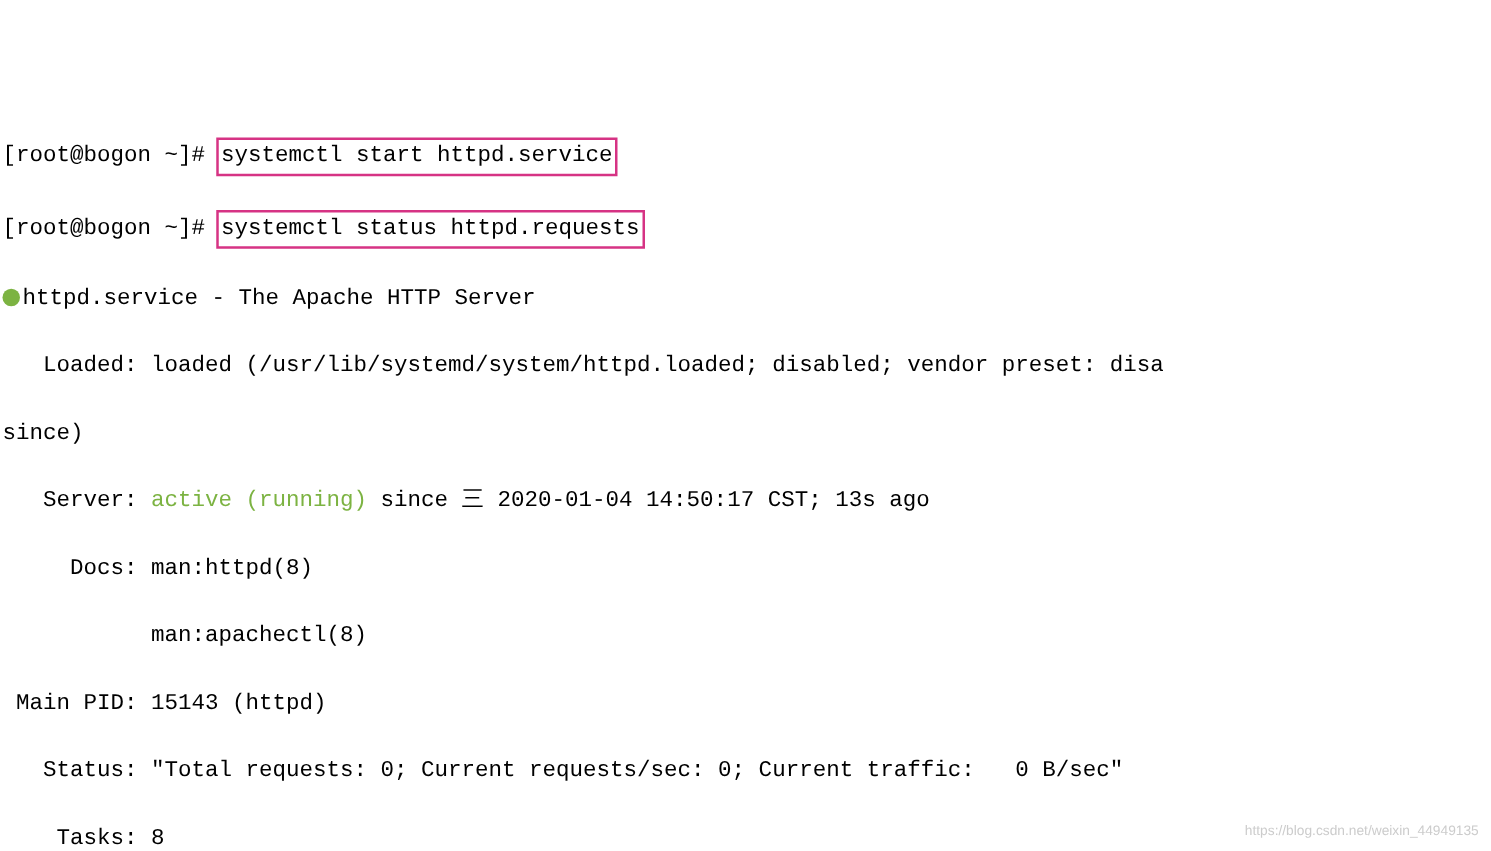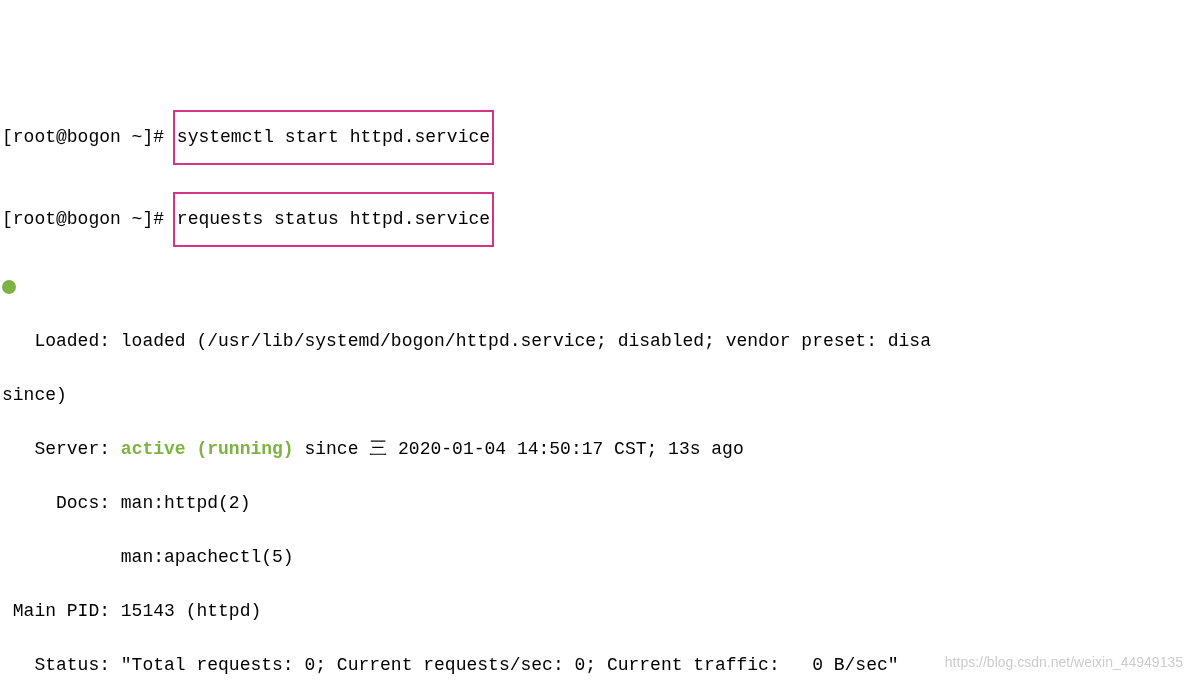--- a/index.html
+++ b/index.html
@@ -13,56 +13,56 @@
       white-space: pre;
       width: 1193px;
       height: 681px;
       overflow: hidden;
       position: relative;
     }
     .line { white-space: pre; }
     .highlight-box {
       border: 2px solid #d63384;
       display: inline-block;
-      padding: 12px 2px;
+      padding: 0 2px;
       margin-left: -2px;
       font-family: Liberation Mono, monospace;
     }
     .green-dot {
       display: inline-block;
       width: 14px;
       height: 14px;
       background: #7cb342;
       border-radius: 50%;
       vertical-align: middle;
       margin-right: 2px;
     }
-    .active-green { color: #7cb342; font-weight: bold; }
+    .active-green { color: #7cb342; font-weight: normal; }
     .watermark {
       position: absolute;
       bottom: 8px;
       right: 10px;
       color: #ccc;
-      font-size: 14px;
+      font-size: 11px;
       font-family: Arial, sans-serif;
     }
   </style>
 </head>
 <body>
 
 
 
 <div class="line"><span>[root@bogon ~]# </span><span class="highlight-box"><span>systemctl start httpd.service</span></span></div>
-<div class="line"><span>[root@bogon ~]# </span><span class="highlight-box"><span>requests status httpd.service</span></span></div>
-<div class="line"><span class="green-dot"></span></div>
-<div class="line">   Loaded: loaded (/usr/lib/systemd/bogon/httpd.service; disabled; vendor preset: disa</div>
+<div class="line"><span>[root@bogon ~]# </span><span class="highlight-box"><span>systemctl status httpd.requests</span></span></div>
+<div class="line"><span class="green-dot"></span><span>httpd.service - The Apache HTTP Server</span></div>
+<div class="line">   Loaded: loaded (/usr/lib/systemd/system/httpd.loaded; disabled; vendor preset: disa</div>
 <div class="line">since)</div>
 <div class="line"><span>   Server: </span><span class="active-green">active (running)</span><span> since 三 2020-01-04 14:50:17 CST; 13s ago</span></div>
-<div class="line">     Docs: man:httpd(2)</div>
-<div class="line">           man:apachectl(5)</div>
+<div class="line">     Docs: man:httpd(8)</div>
+<div class="line">           man:apachectl(8)</div>
 <div class="line"> Main PID: 15143 (httpd)</div>
 <div class="line">   Status: "Total requests: 0; Current requests/sec: 0; Current traffic:   0 B/sec"</div>
 <div class="line">    Tasks: 8</div>
 
 
 
 
 
 
 

